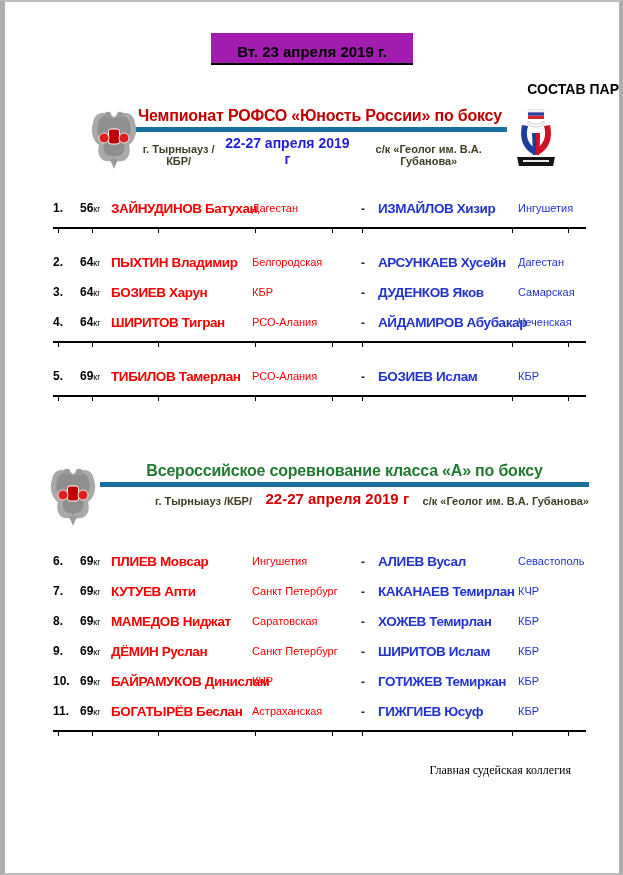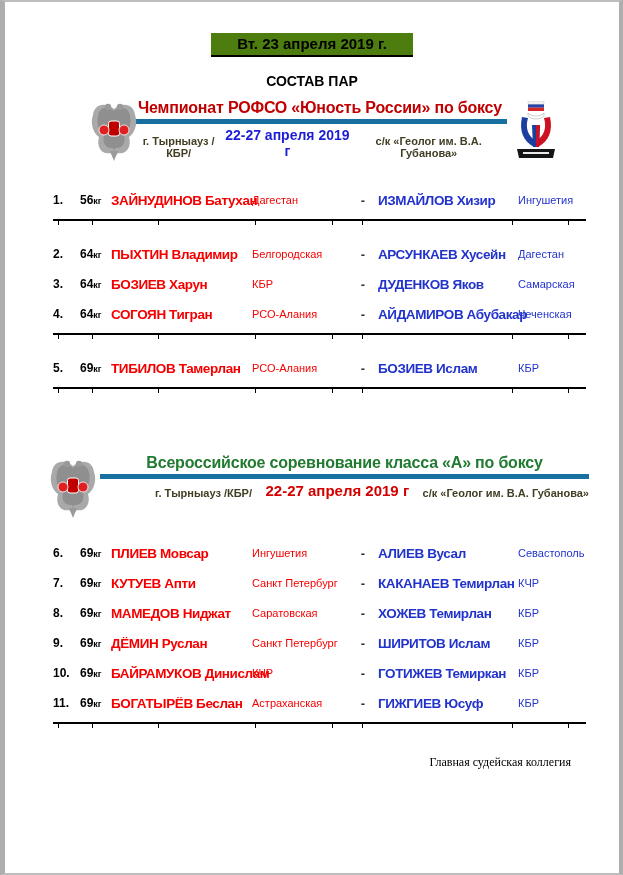--- a/index.html
+++ b/index.html
@@ -11,33 +11,33 @@
     border:2px solid #bdbdbd;
     border-left:5px solid #aeaeae;
     border-right:4px solid #aeaeae;
     font-family:"Liberation Sans","DejaVu Sans",sans-serif;
     overflow:hidden;
   }
   
   .date-wrap{text-align:center;margin-top:31px;}
   .date-badge{
     display:inline-block;
-    background:#4d7c0f;
+    background:#a21caf;
     border-bottom:2px solid #000;
-    padding:2px 26px 3px 26px;
+    padding:10px 26px 3px 26px;
     font-size:15px;font-weight:bold;color:#000;
   }
   .opening{
     text-align:center;margin-top:21px;
     font-size:17px;font-weight:bold;color:#000;
     letter-spacing:-0.2px;
   }
   .opening sup{font-size:10px;}
   .pairs-heading{
-    text-align:center;margin-top:16px;
+    text-align:right;margin-top:16px;
     font-size:14px;font-weight:bold;color:#000;
   }
   
   .sec-header{position:relative;margin-top:10px;height:70px;}
   .logo-left{position:absolute;left:85px;top:0;}
   .logo-right{position:absolute;right:56px;top:2px;}
   .sec2 .logo-left{left:44px;top:2px;}
   .texts1{margin:0 112px 0 128px;text-align:center;}
   .texts2{margin:0 30px 0 95px;text-align:center;}
   .sec-title1{font-size:16px;font-weight:bold;color:#C00000;letter-spacing:-0.2px;}
@@ -58,21 +58,21 @@
   .sec2 .table{margin-top:14px;}
   .group{margin-top:13px;}
   .group:first-child{margin-top:0;}
   .row{
     display:grid;
     grid-template-columns:27px 31px 141px 96px 30px 140px 1fr;
     align-items:center;
     height:30px;
   }
   .cell-num{font-size:12px;font-weight:bold;color:#000;}
-  .cell-w{font-size:12px;font-weight:bold;color:#000;white-space:nowrap;}
+  .cell-w{font-size:12px;font-weight:normal;color:#000;white-space:nowrap;}
   .cell-w .kg{font-size:9px;}
   .rname{font-size:13.5px;font-weight:bold;color:#F50000;letter-spacing:-0.4px;white-space:nowrap;}
   .rregion{font-size:11px;color:#F50000;}
   .vsdash{font-size:13px;font-weight:bold;color:#333;text-align:center;}
   .bname{font-size:13.5px;font-weight:bold;color:#2233CC;letter-spacing:-0.4px;white-space:nowrap;}
   .bregion{font-size:11px;color:#2233CC;}
   .sep{position:relative;border-top:2px solid #000;margin-top:4px;height:5px;}
   .sep i{position:absolute;top:0;width:1px;height:4px;background:#000;}
   .sep .t1{left:5px}.sep .t2{left:39px}.sep .t3{left:105px}.sep .t4{left:202px}
   .sep .t5{left:279px}.sep .t6{left:309px}.sep .t7{left:459px}.sep .t8{left:515px}
@@ -176,21 +176,21 @@
               <span class="rname">БОЗИЕВ Харун</span>
               <span class="rregion">КБР</span>
               <span class="vsdash">-</span>
               <span class="bname">ДУДЕНКОВ Яков</span>
               <span class="bregion">Самарская</span>
             </div>
 
             <div class="row">
               <span class="cell-num">4.</span>
               <span class="cell-w"><b>64</b><span class="kg">кг</span></span>
-              <span class="rname">СОГОЯН Тигран</span>
+              <span class="rname">ШИРИТОВ Тигран</span>
               <span class="rregion">РСО-Алания</span>
               <span class="vsdash">-</span>
               <span class="bname">АЙДАМИРОВ Абубакар</span>
               <span class="bregion">Чеченская</span>
             </div>
           </div>
         <div class="sep">
             <i class="t1"></i>
             <i class="t2"></i>
             <i class="t3"></i>

